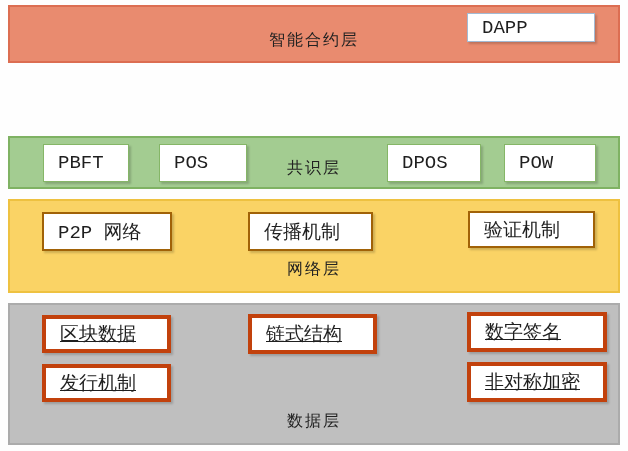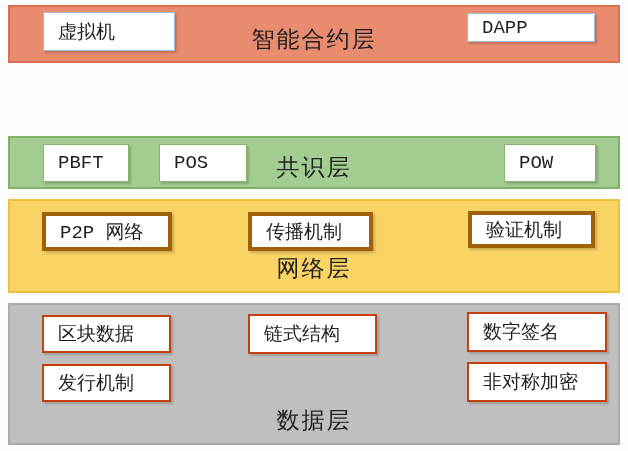--- a/index.html
+++ b/index.html
@@ -13,43 +13,43 @@
   .l3{top:136px;height:53px;background:#a3cc91;border:2px solid #7fb263;}
   .l4{top:199px;height:94px;background:#fad365;border:2px solid #eec140;}
   .l5{top:303px;height:142px;background:#bfbfbf;border:2px solid #ababab;}
   .wbox{
     position:absolute;background:#ffffff;display:flex;align-items:center;
     padding-left:14px;box-sizing:border-box;font-size:19px;white-space:nowrap;
     box-shadow:1.5px 1.5px 2px rgba(0,0,0,0.18);
   }
   .l1 .wbox,.l2 .wbox{border:1px solid #a2bad4;}
   .l3 .wbox{border:1px solid #85b667;}
-  .l4 .wbox{border:4px solid #a16207;}
-  .l5 .wbox{border:2px solid #c2410c;}
+  .l4 .wbox{border:2px solid #a16207;}
+  .l5 .wbox{border:4px solid #c2410c;text-decoration:underline;}
   .layer-label{
     position:absolute;left:0;width:100%;text-align:center;
-    font-size:23px;line-height:30px;letter-spacing:2px;color:#222222;
+    font-size:16px;line-height:30px;letter-spacing:2px;color:#222222;
   }
 </style>
 </head>
 <body>
 
 <div class="canvas">
 
   <section class="layer l1">
-    <div class="wbox" style="left:33px;top:5px;width:132px;height:39px">虚拟机</div>
     <div class="layer-label" style="top:19px">智能合约层</div>
     <div class="wbox" style="left:457px;top:6px;width:128px;height:29px">DAPP</div>
   </section>
 
 
   <section class="layer l3">
     <div class="wbox" style="left:33px;top:6px;width:86px;height:38px">PBFT</div>
     <div class="wbox" style="left:149px;top:6px;width:88px;height:38px">POS</div>
     <div class="layer-label" style="top:16px">共识层</div>
+    <div class="wbox" style="left:377px;top:6px;width:94px;height:38px">DPOS</div>
     <div class="wbox" style="left:494px;top:6px;width:92px;height:38px">POW</div>
   </section>
 
   <section class="layer l4">
     <div class="wbox" style="left:32px;top:11px;width:130px;height:39px">P2P 网络</div>
     <div class="wbox" style="left:238px;top:11px;width:125px;height:39px">传播机制</div>
     <div class="wbox" style="left:458px;top:10px;width:127px;height:37px">验证机制</div>
     <div class="layer-label" style="top:54px">网络层</div>
   </section>
 

